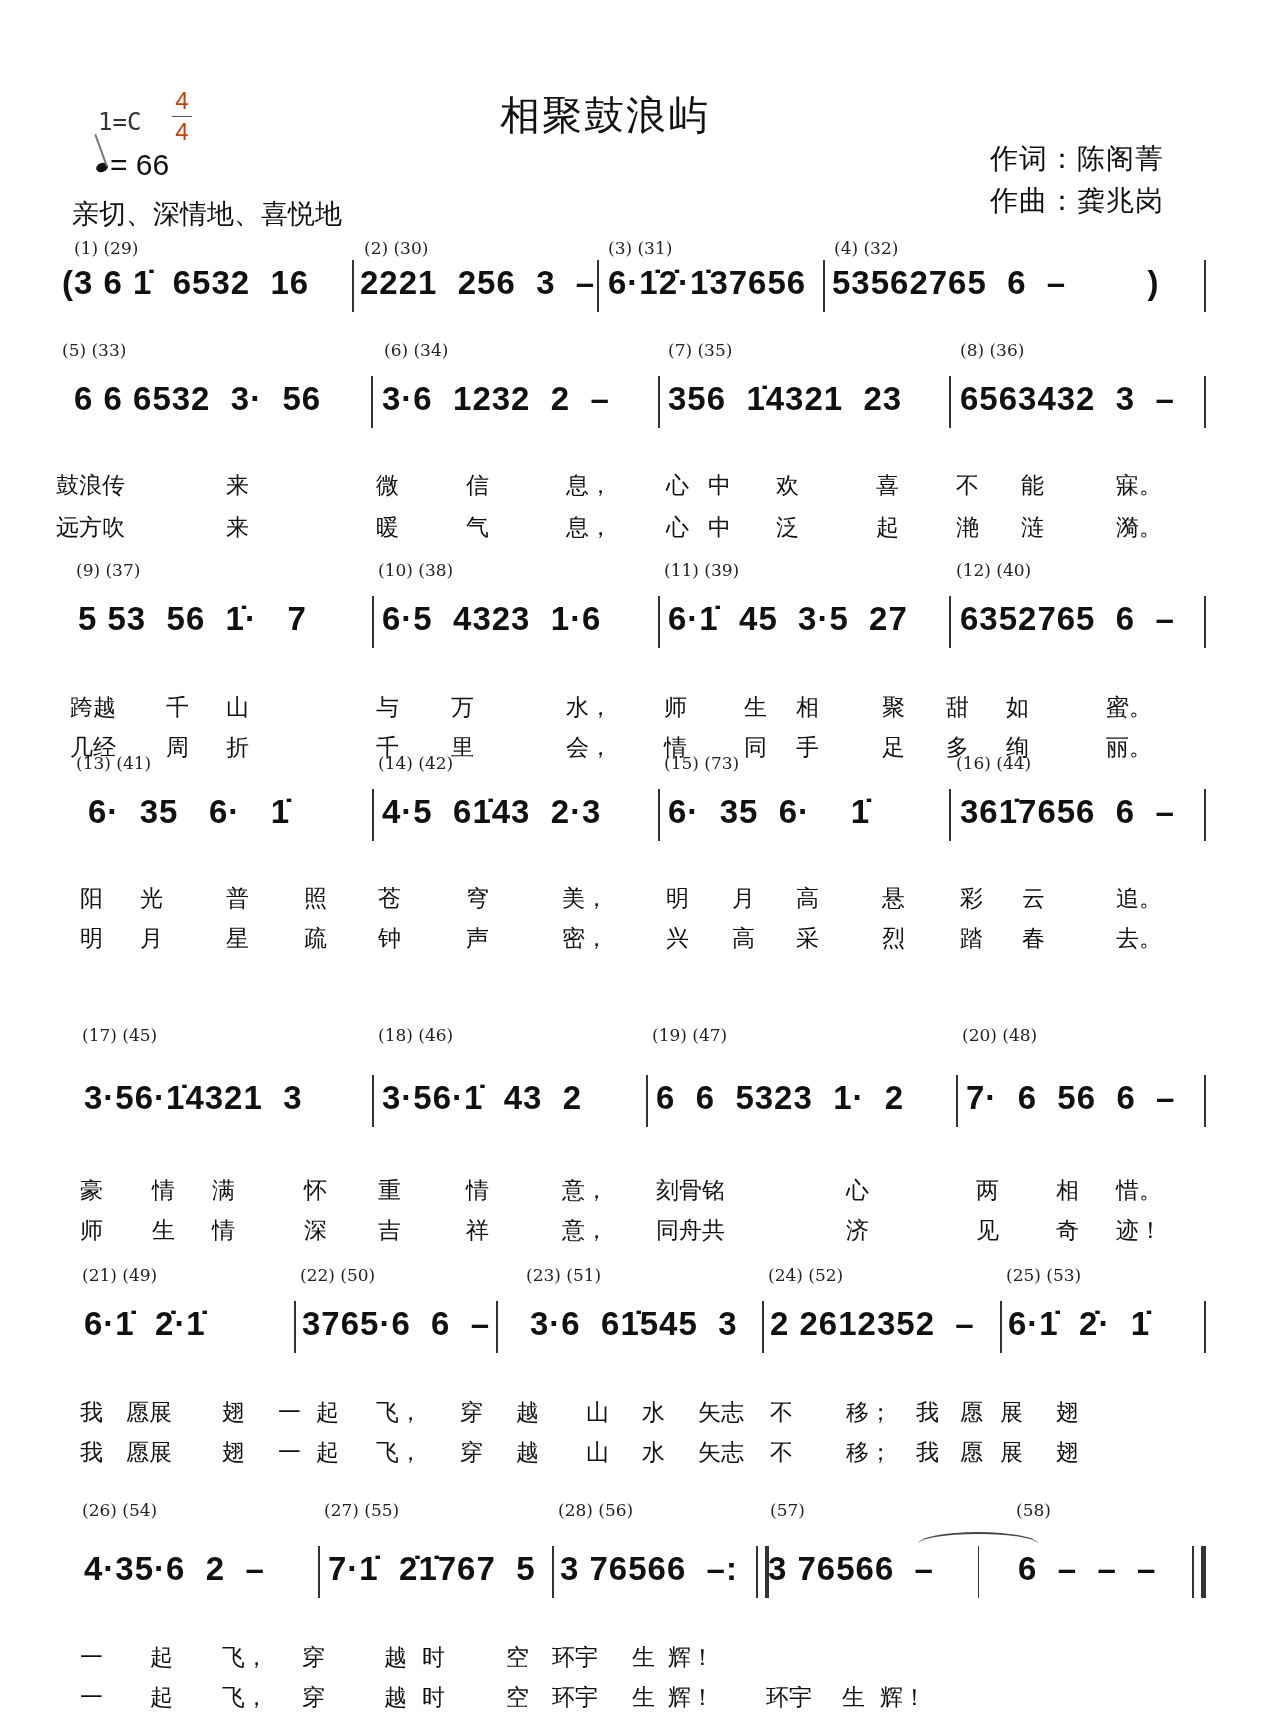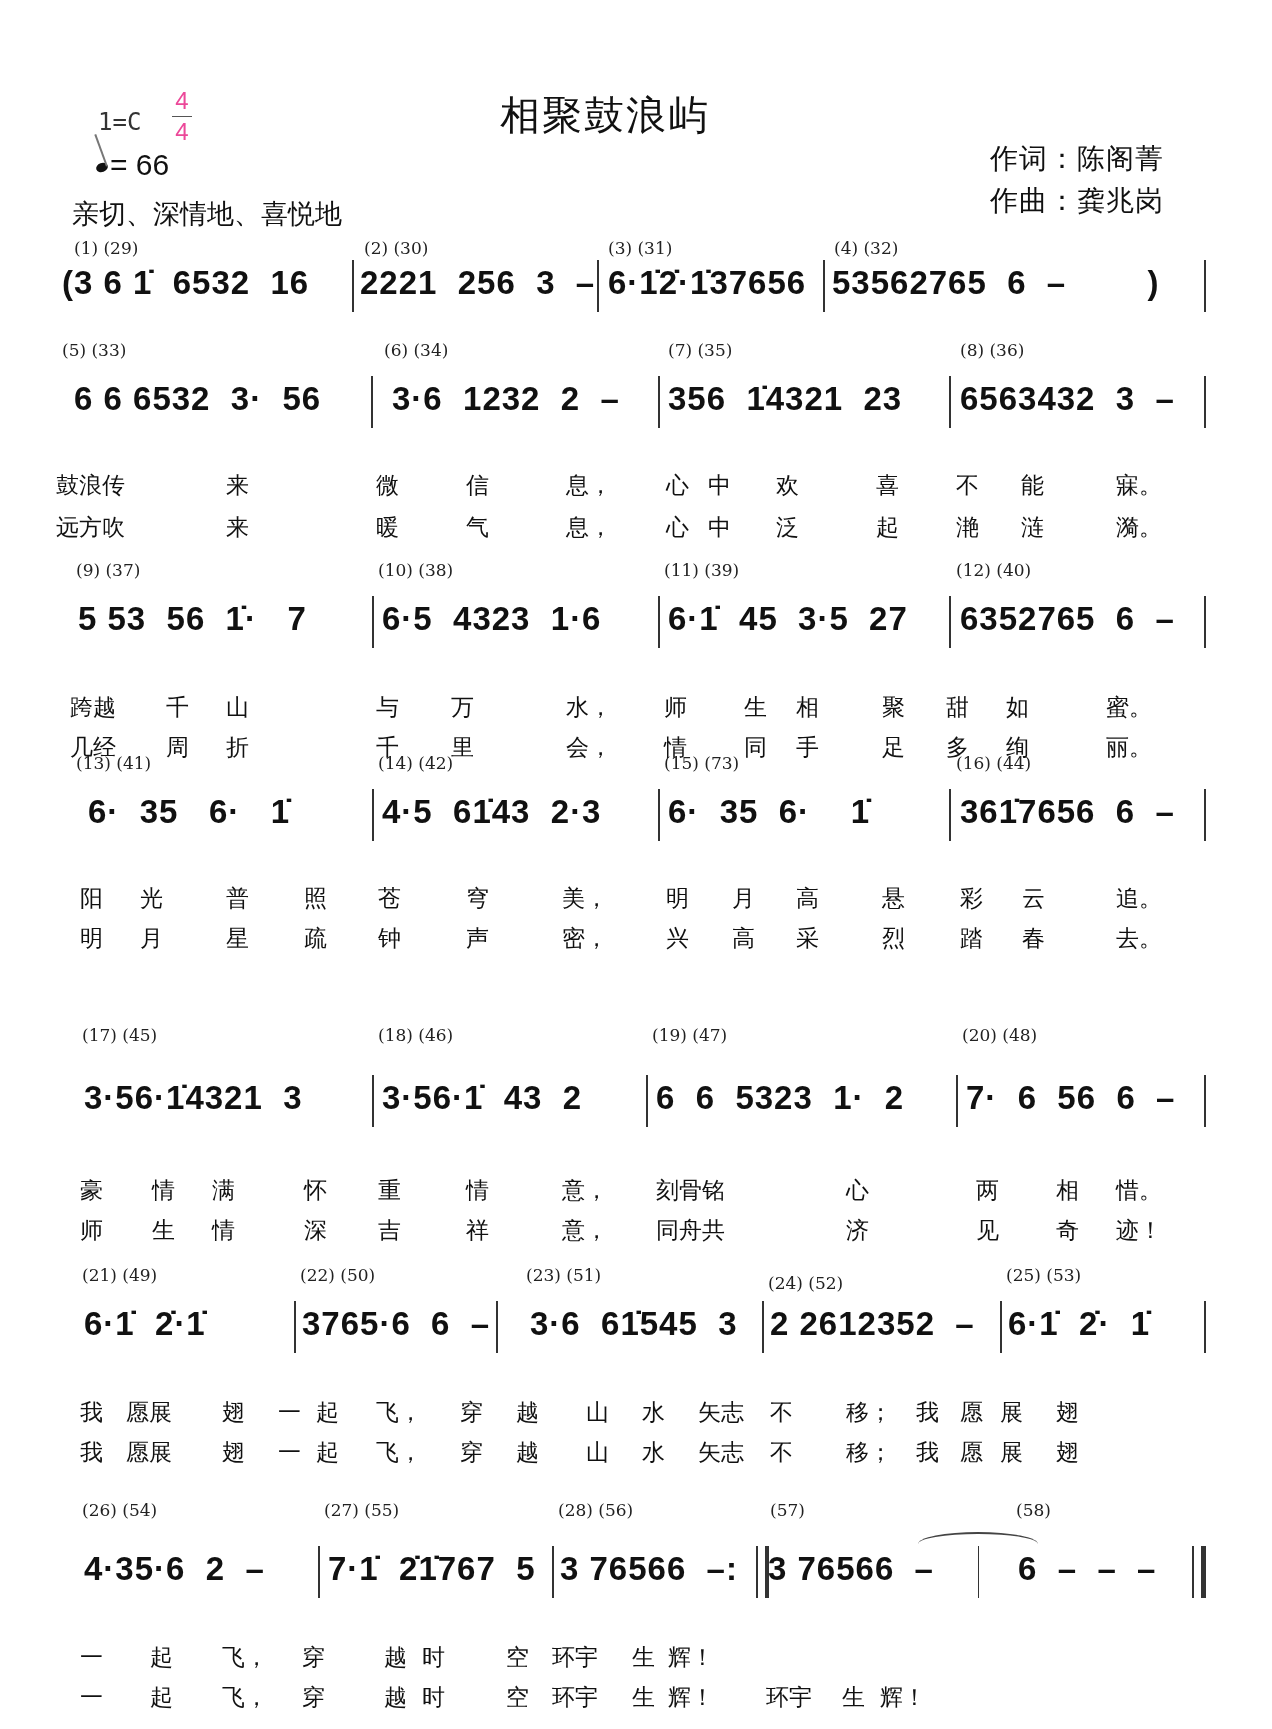--- a/index.html
+++ b/index.html
@@ -1,20 +1,20 @@
 <!DOCTYPE html>
 <html><head>
 <meta charset="utf-8">
 <style>
   html,body{margin:0;padding:0;background:#fff;}
   body{width:1272px;height:1729px;position:relative;overflow:hidden;font-family:"DejaVu Serif","Liberation Serif",serif;color:#111;}
   .abs{position:absolute;}
   .title{left:0;width:1210px;top:88px;text-align:center;font-size:40px;letter-spacing:2px;font-family:"DejaVu Serif",serif;}
   .key{left:98px;top:108px;font-size:24px;font-family:"DejaVu Sans Mono",monospace;color:#333;}
-  .ts{left:172px;top:86px;font-size:24px;line-height:30px;text-align:center;font-family:"Liberation Sans",sans-serif;color:#ec4899;}
+  .ts{left:172px;top:86px;font-size:24px;line-height:30px;text-align:center;font-family:"Liberation Sans",sans-serif;color:#c2410c;}
   .ts .bar{display:block;width:20px;border-top:1px solid #555;margin:0 auto;}
   .tempo{left:96px;top:148px;font-size:30px;font-family:"Liberation Sans",sans-serif;}
   .tempo .notehead{display:inline-block;width:12px;height:9px;background:#111;border-radius:50%;transform:rotate(-20deg);vertical-align:middle;margin-right:2px;position:relative;}
   .tempo .stem{position:absolute;right:0;bottom:4px;width:2px;height:34px;background:#777;}
   .expr{left:72px;top:196px;font-size:27px;}
   .credit{left:990px;font-size:28px;letter-spacing:1px;}
   .system{position:absolute;left:56px;width:1150px;}
   .measure{position:absolute;top:0;height:100%;}
   .mnum{position:absolute;font-size:17px;font-family:"DejaVu Serif",serif;white-space:nowrap;color:#222;}
   .notes{position:absolute;font-family:Liberation Sans, sans-serif;font-weight:bold;font-size:33px;white-space:pre;letter-spacing:1px;}
@@ -64,21 +64,21 @@
 </div>
 
 <div class="system" style="top:340px;height:190px;">
   <div class="measure" style="left:10px;width:300px">
     <div class="mnum" style="top:0;left:-4px">(5) (33)</div>
     <div class="notes" style="top:40px;left:8px">6 6 6532  3·  56</div>
   </div>
   <div class="barline" style="left:315px;top:36px;height:52px"></div>
   <div class="measure" style="left:320px;width:270px">
     <div class="mnum" style="top:0;left:8px">(6) (34)</div>
-    <div class="notes" style="top:40px;left:16px">3·6  1232  2  –</div>
+    <div class="notes" style="top:40px;left:6px">3·6  1232  2  –</div>
   </div>
   <div class="barline" style="left:602px;top:36px;height:52px"></div>
   <div class="measure" style="left:608px;width:276px">
     <div class="mnum" style="top:0;left:4px">(7) (35)</div>
     <div class="notes" style="top:40px;left:4px">356  1̇4321  23</div>
   </div>
   <div class="barline" style="left:893px;top:36px;height:52px"></div>
   <div class="measure" style="left:900px;width:246px">
     <div class="mnum" style="top:0;left:4px">(8) (36)</div>
     <div class="notes" style="top:40px;left:4px">6563432  3  –</div>
@@ -189,21 +189,21 @@
     <div class="mnum" style="top:0;left:0">(22) (50)</div>
     <div class="notes" style="top:40px;left:2px">3765·6  6  –</div>
   </div>
   <div class="barline" style="left:440px;top:36px;height:52px"></div>
   <div class="measure" style="left:470px;width:250px">
     <div class="mnum" style="top:0;left:0">(23) (51)</div>
     <div class="notes" style="top:40px;left:4px">3·6  61̇545  3</div>
   </div>
   <div class="barline" style="left:706px;top:36px;height:52px"></div>
   <div class="measure" style="left:712px;width:230px">
-    <div class="mnum" style="top:8px;left:0">(24) (52)</div>
+    <div class="mnum" style="top:0;left:0">(24) (52)</div>
     <div class="notes" style="top:40px;left:2px">2 2612352  –</div>
   </div>
   <div class="barline" style="left:944px;top:36px;height:52px"></div>
   <div class="measure" style="left:950px;width:196px">
     <div class="mnum" style="top:0;left:0">(25) (53)</div>
     <div class="notes" style="top:40px;left:2px">6·1̇  2̇·  1̇</div>
   </div>
   <div class="barline" style="left:1148px;top:36px;height:52px"></div>
   <div class="lyric" style="top:106px;left:0">
     <span class="abs" style="left:24px">我</span><span class="abs" style="left:70px">愿展</span><span class="abs" style="left:166px">翅</span><span class="abs" style="left:222px">一</span><span class="abs" style="left:260px">起</span><span class="abs" style="left:320px">飞，</span><span class="abs" style="left:404px">穿</span><span class="abs" style="left:460px">越</span><span class="abs" style="left:530px">山</span><span class="abs" style="left:586px">水</span><span class="abs" style="left:642px">矢志</span><span class="abs" style="left:714px">不</span><span class="abs" style="left:790px">移；</span><span class="abs" style="left:860px">我</span><span class="abs" style="left:904px">愿</span><span class="abs" style="left:944px">展</span><span class="abs" style="left:1000px">翅</span>

